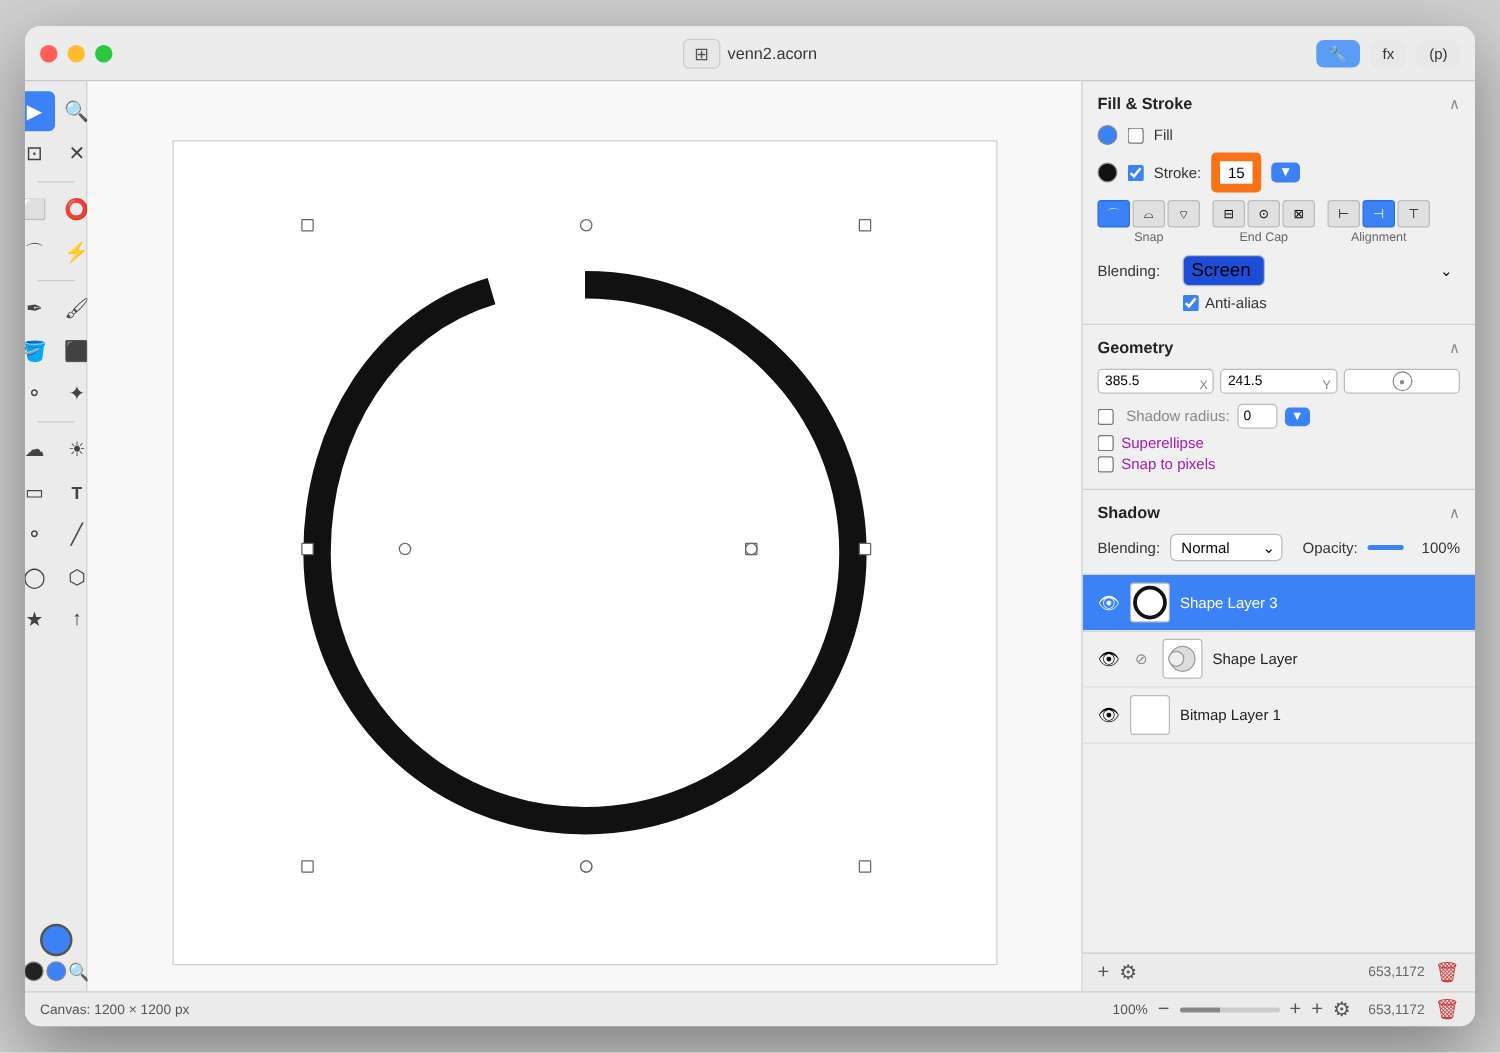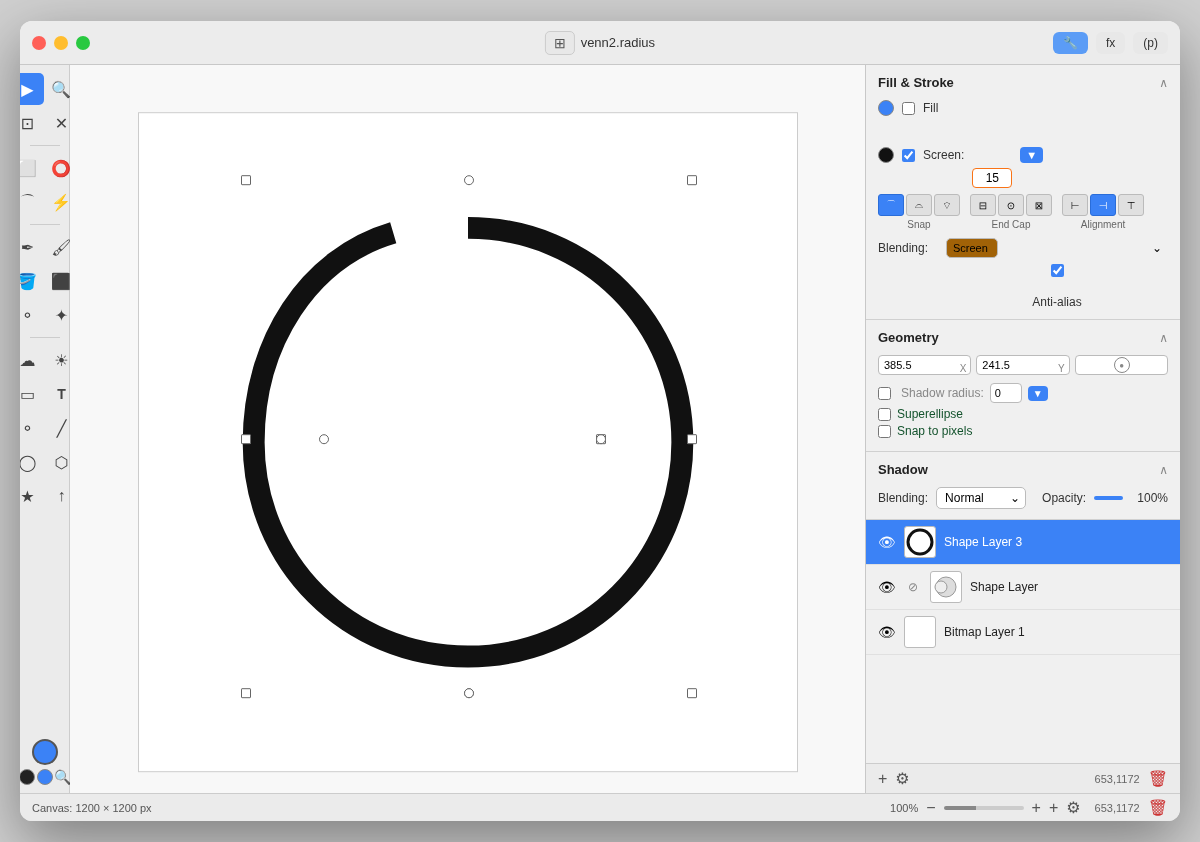--- a/index.html
+++ b/index.html
@@ -285,27 +285,26 @@
       width: 13px;
       height: 13px;
       accent-color: #3b82f6;
     }
     .fill-label {
       font-size: 12px;
       color: #333;
     }
     .stroke-value-box {
       background: white;
-      border: 1px solid #f97316;
+      border: 7px solid #f97316;
       border-radius: 4px;
       padding: 2px 6px;
       font-size: 12px;
       width: 40px;
       text-align: center;
-      margin-top: 46px;
     }
     .blue-arrow-btn {
       background: #3b82f6;
       border: none;
       border-radius: 4px;
       color: white;
       font-size: 11px;
       padding: 2px 6px;
       cursor: pointer;
     }
@@ -354,47 +353,46 @@
       gap: 8px;
       margin-bottom: 6px;
     }
     .blending-label {
       font-size: 12px;
       color: #333;
       width: 60px;
     }
     .blending-select {
       flex: 1;
-      background: #a16207;
+      background: #1d4ed8;
       border: 1px solid #bbb;
       border-radius: 5px;
       padding: 3px 6px;
-      font-size: 11px;
+      font-size: 15px;
       appearance: none;
       cursor: pointer;
     }
     .blending-select-wrapper {
       position: relative;
       flex: 1;
     }
     .blending-select-wrapper::after {
       content: '⌄';
       position: absolute;
       right: 6px;
       top: 50%;
       transform: translateY(-50%);
       pointer-events: none;
       font-size: 12px;
     }
     .anti-alias-row {
       display: flex;
       align-items: center;
-      gap: 18px;
+      gap: 5px;
       padding-left: 68px;
-      flex-direction: column;
     }
     
     .geometry-grid {
       display: grid;
       grid-template-columns: 1fr 1fr 1fr;
       gap: 5px;
       margin-bottom: 8px;
     }
     .geo-input-group {
       display: flex;
@@ -486,21 +484,21 @@
       cursor: pointer;
     }
     .checkbox-row {
       display: flex;
       align-items: center;
       gap: 6px;
       margin-bottom: 3px;
     }
     .checkbox-label {
       font-size: 12px;
-      color: #14532d;
+      color: #a21caf;
     }
     
     .shadow-blending-row {
       display: flex;
       align-items: center;
       gap: 8px;
     }
     .shadow-blending-label {
       font-size: 12px;
       color: #333;
@@ -617,21 +615,21 @@
 <div class="window">
 
   <div class="titlebar">
     <div class="traffic-lights">
       <div class="traffic-light close"></div>
       <div class="traffic-light minimize"></div>
       <div class="traffic-light maximize"></div>
     </div>
     <div class="titlebar-center">
       <button class="sidebar-toggle">⊞</button>
-      <span>venn2.radius</span>
+      <span>venn2.acorn</span>
     </div>
     <div class="titlebar-right">
       <button class="titlebar-btn">🔧</button>
       <button class="titlebar-btn fx">fx</button>
       <button class="titlebar-btn p">(p)</button>
     </div>
   </div>
 
   <div class="main-area">
 
@@ -753,21 +751,21 @@
 
         <div class="fill-row">
           <div class="color-dot blue"></div>
           <input type="checkbox" class="checkbox" style="">
           <span class="fill-label">Fill</span>
         </div>
 
         <div class="fill-row">
           <div class="color-dot black"></div>
           <input type="checkbox" class="checkbox" checked="" style="">
-          <span class="fill-label">Screen:</span>
+          <span class="fill-label">Stroke:</span>
           <div class="stroke-value-box">15</div>
           <button class="blue-arrow-btn">▼</button>
         </div>
 
         <div class="stroke-options-row">
           <div class="stroke-group">
             <div class="stroke-icon-row">
               <button class="stroke-icon-btn active">⌒</button>
               <button class="stroke-icon-btn">⌓</button>
               <button class="stroke-icon-btn">⌔</button>

